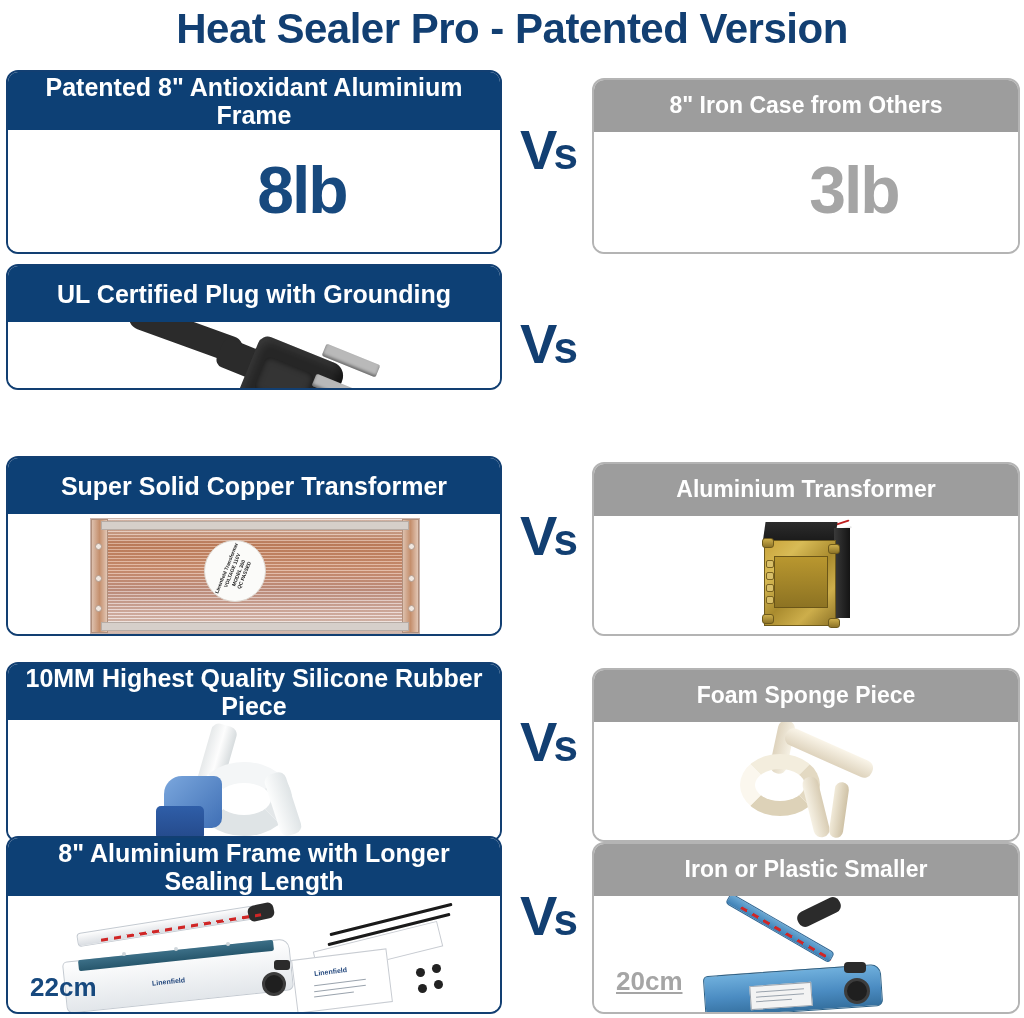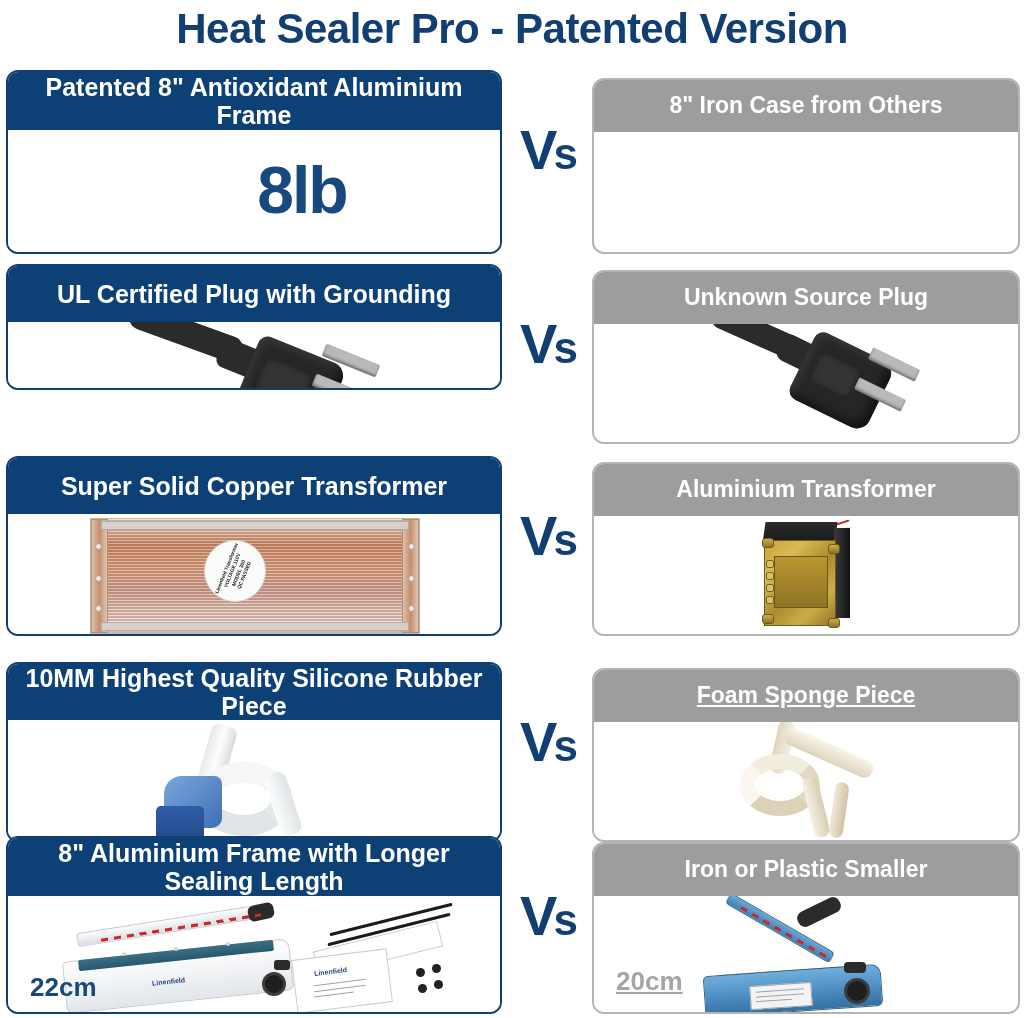--- a/index.html
+++ b/index.html
@@ -316,20 +316,23 @@
         <div class="weight blue" style="top:22px;">8lb</div>
       </div>
     </div>
 
     <div class="vs" style="top:52px;">
       <span class="v">V</span><span class="s">s</span>
     </div>
 
     <div class="card right" style="top:8px;height:176px;">
       <div class="card-header" style="height:52px;">8" Iron Case from Others</div>
+      <div class="card-body" style="height:120px;">
+        <div class="weight gray" style="top:20px;">3lb</div>
+      </div>
     </div>
   </div>
 
   <div class="row" style="top:264px;height:180px;">
 
     <div class="card left" style="height:126px;">
       <div class="card-header" style="height:56px;">UL Certified Plug with Grounding</div>
       <div class="card-body" style="height:120px;">
 
         <div class="plug" style="left:118px;top:-4px;width:280px;height:124px;">
@@ -341,34 +344,20 @@
           <div class="prong" style="left:186px;top:66px;width:58px;height:13px;transform:rotate(22deg);"></div>
           <div class="ground" style="left:176px;top:92px;width:22px;height:22px;transform:rotate(22deg);"></div>
         </div>
       </div>
     </div>
 
     <div class="vs" style="top:52px;">
       <span class="v">V</span><span class="s">s</span>
     </div>
 
-    <div class="card right" style="top:6px;height:174px;">
-      <div class="card-header" style="height:52px;">Unknown Source Plug</div>
-      <div class="card-body" style="height:118px;">
-
-        <div class="plug" style="left:88px;top:-6px;width:260px;height:124px;">
-          <div class="cord" style="left:26px;top:2px;width:96px;height:24px;transform:rotate(24deg);border-radius:12px;"></div>
-          <div class="cord" style="left:96px;top:22px;width:44px;height:28px;transform:rotate(26deg);border-radius:8px;"></div>
-          <div class="body" style="left:116px;top:26px;width:86px;height:74px;transform:rotate(26deg);"></div>
-          <div style="position:absolute;left:130px;top:40px;width:46px;height:34px;background:#343434;border-radius:6px;transform:rotate(26deg);box-shadow:inset 0 0 6px rgba(0,0,0,.6);"></div>
-          <div class="prong" style="left:186px;top:40px;width:52px;height:13px;transform:rotate(26deg);"></div>
-          <div class="prong" style="left:172px;top:70px;width:52px;height:13px;transform:rotate(26deg);"></div>
-        </div>
-      </div>
-    </div>
   </div>
 
   <div class="row" style="top:456px;height:180px;padding-left:21px;">
 
     <div class="card left" style="height:180px;">
       <div class="card-header" style="height:56px;">Super Solid Copper Transformer</div>
       <div class="card-body" style="height:120px;">
         <div class="copper-tx" style="left:82px;top:4px;width:330px;height:116px;">
           <div class="winding"></div>
           <div class="frame-l"></div>
@@ -433,21 +422,21 @@
           <div style="position:absolute;left:0px;top:86px;width:48px;height:34px;background:linear-gradient(180deg,#2f5ea8,#24498a);border-radius:5px;"></div>
         </div>
       </div>
     </div>
 
     <div class="vs" style="top:52px;">
       <span class="v">V</span><span class="s">s</span>
     </div>
 
     <div class="card right" style="top:6px;height:174px;">
-      <div class="card-header" style="height:52px;text-decoration:underline;">Foam Sponge Piece</div>
+      <div class="card-header" style="height:52px;">Foam Sponge Piece</div>
       <div class="card-body" style="height:118px;">
         <div class="art" style="left:118px;top:-2px;width:210px;height:120px;">
           <div class="tube-arm" style="left:62px;top:0px;width:17px;height:54px;background:linear-gradient(90deg,#ded3bd,#f6f1e4);transform:rotate(12deg);"></div>
           <div class="tube-ring" style="left:28px;top:34px;width:80px;height:62px;border-width:15px;border-color:#f3eddd #e3d9c2 #ddd2b8 #fbf7ee;"></div>
           <div class="tube-arm" style="left:70px;top:24px;width:94px;height:18px;background:linear-gradient(180deg,#faf5e9,#ded3bd);transform:rotate(24deg);"></div>
           <div class="tube-arm" style="left:96px;top:56px;width:16px;height:62px;background:linear-gradient(90deg,#f6f1e4,#d8ccb3);transform:rotate(-14deg);"></div>
           <div class="tube-arm" style="left:120px;top:62px;width:14px;height:56px;background:linear-gradient(90deg,#f1ead9,#cfc2a6);transform:rotate(8deg);"></div>
         </div>
       </div>
     </div>

